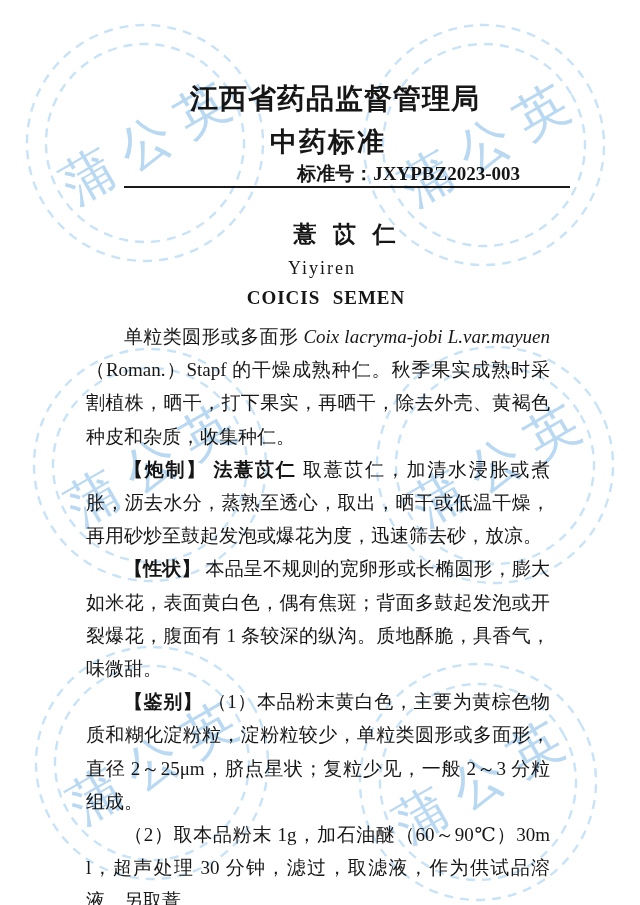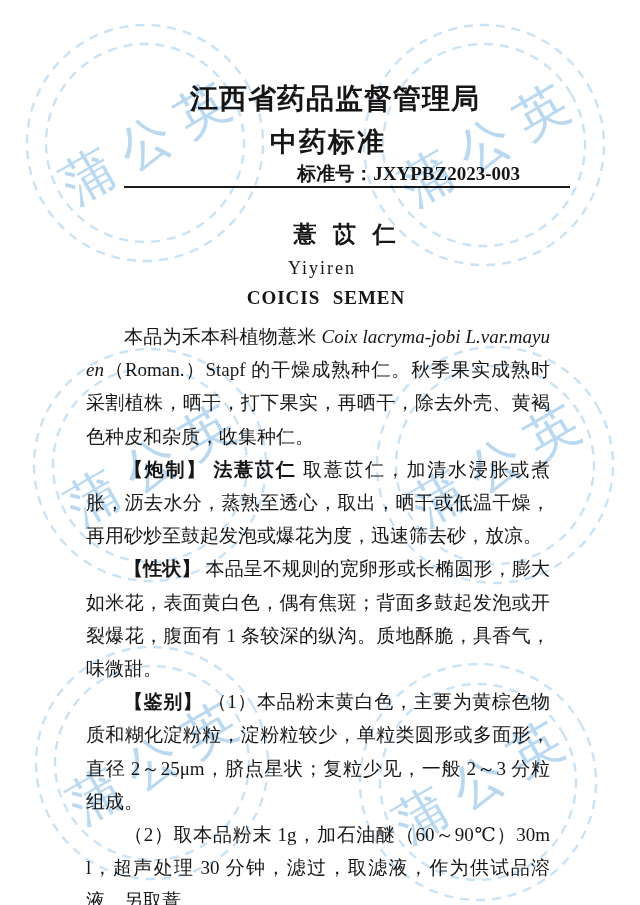--- a/index.html
+++ b/index.html
@@ -109,20 +109,20 @@
   <div class="center-line org">江西省药品监督管理局</div>
   <div class="center-line doctype">中药标准</div>
   <div class="stdno">标准号：JXYPBZ2023-003</div>
   <div class="rule"></div>
 
   <div class="center-line title-cn">薏 苡 仁</div>
   <div class="center-line pinyin">Yiyiren</div>
   <div class="center-line latin">COICIS SEMEN</div>
 
   <div class="body">
-      <p><span>本品为禾本科植物薏米 </span><span class="seg-i">Coix lacryma-jobi L.var.mayuen</span><span>（Roman.）Stapf 的干燥成熟种仁。秋季果实成熟时采割植株，晒干，打下果实，再晒干，除去外壳、黄褐色种皮和杂质，收集种仁。</span></p>
+      <p><span>单粒类圆形或多面形 </span><span class="seg-i">Coix lacryma-jobi L.var.mayuen</span><span>（Roman.）Stapf 的干燥成熟种仁。秋季果实成熟时采割植株，晒干，打下果实，再晒干，除去外壳、黄褐色种皮和杂质，收集种仁。</span></p>
       <p><span class="seg-b">【炮制】 法薏苡仁 </span><span>取薏苡仁，加清水浸胀或煮胀，沥去水分，蒸熟至透心，取出，晒干或低温干燥，再用砂炒至鼓起发泡或爆花为度，迅速筛去砂，放凉。</span></p>
       <p><span class="seg-b">【性状】</span><span> 本品呈不规则的宽卵形或长椭圆形，膨大如米花，表面黄白色，偶有焦斑；背面多鼓起发泡或开裂爆花，腹面有 1 条较深的纵沟。质地酥脆，具香气，味微甜。</span></p>
       <p><span class="seg-b">【鉴别】</span><span> （1）本品粉末黄白色，主要为黄棕色物质和糊化淀粉粒，淀粉粒较少，单粒类圆形或多面形，直径 2～25μm，脐点星状；复粒少见，一般 2～3 分粒组成。</span></p>
       <p><span>（2）取本品粉末 1g，加石油醚（60～90℃）30ml，超声处理 30 分钟，滤过，取滤液，作为供试品溶液。另取薏</span></p>
     </div>
 
 </div>
 
 </body></html>

